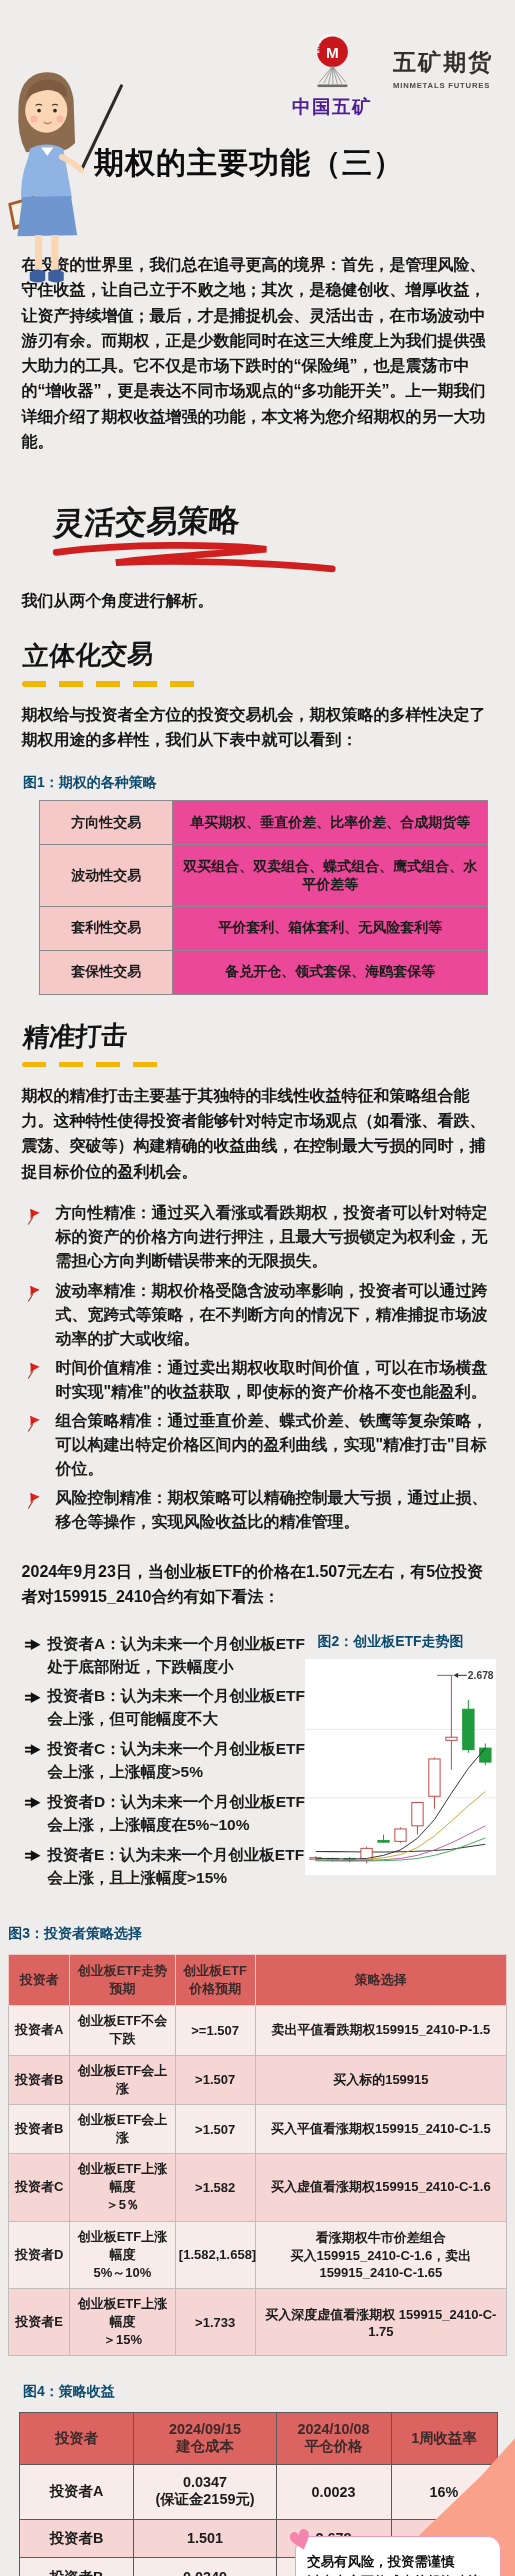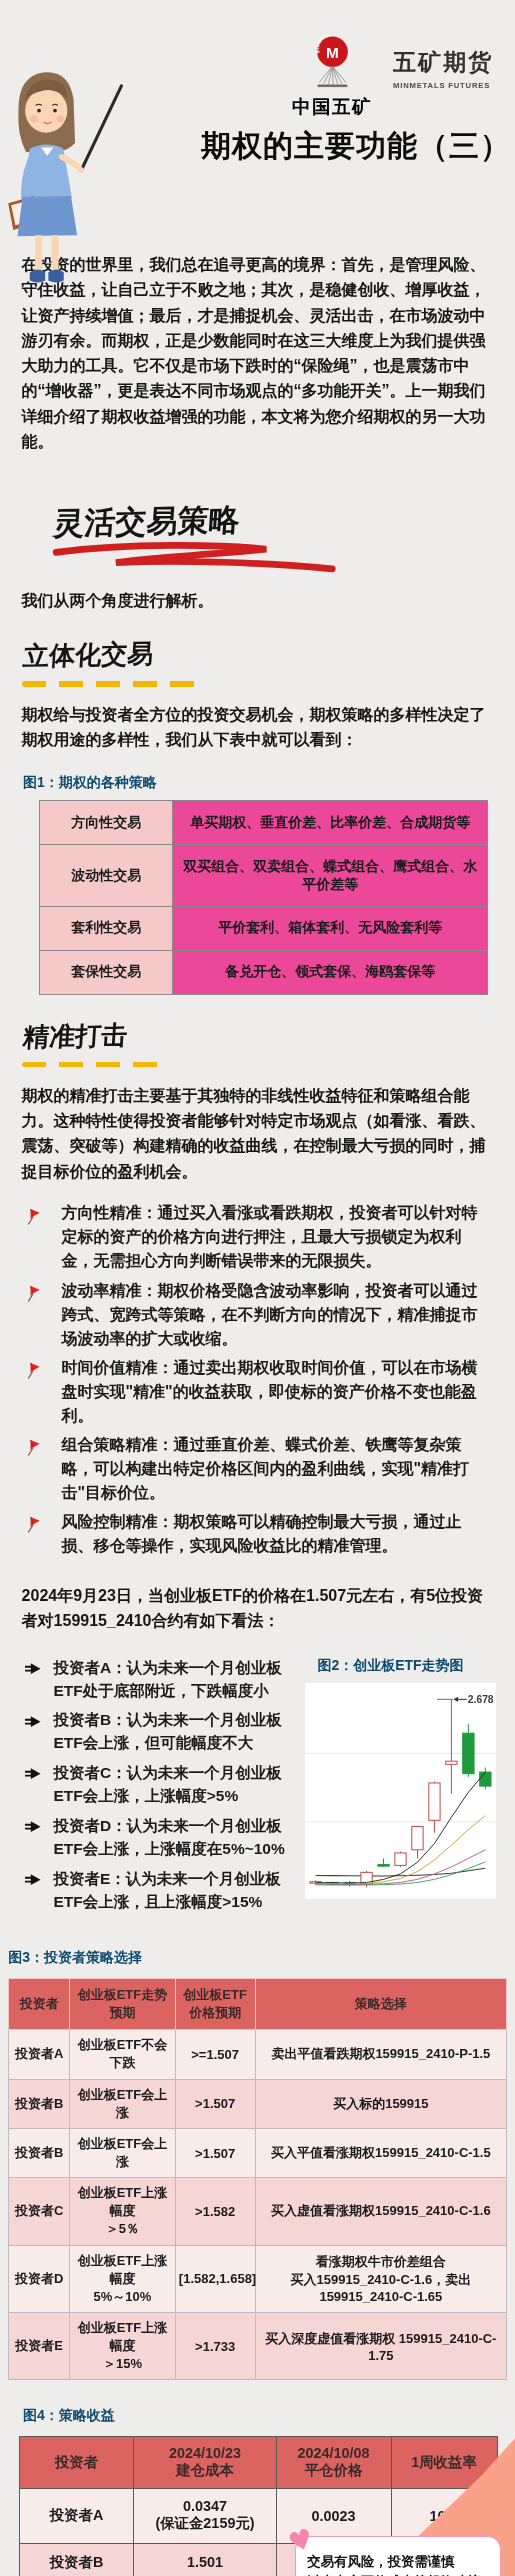--- a/index.html
+++ b/index.html
@@ -3,25 +3,25 @@
 <meta charset="utf-8">
 <style>
   html,body{margin:0;padding:0;background:#eeedeb;}
   .page{position:relative;width:515px;height:2656px;margin:0 auto;background:#eeedeb;overflow:hidden;
         font-family:"Liberation Sans","DejaVu Sans",sans-serif;color:#1b1b1b;}
   
   header{position:relative;height:175px;}
   .teacher{position:absolute;left:3.1px;top:32px;}
   .brand{position:absolute;right:21.6px;top:34px;display:flex;align-items:flex-start;}
   .seal-col{display:flex;flex-direction:column;align-items:center;}
-  .brand-zh{font-size:18.5px;font-weight:800;color:#000000;letter-spacing:1.5px;margin-top:2.1px;}
+  .brand-zh{font-size:18.5px;font-weight:800;color:#4c1d95;letter-spacing:1.5px;margin-top:2.1px;}
   .brand-right{margin-left:21px;margin-top:13.4px;}
   .fut-zh{font-size:23px;font-weight:800;color:#32302d;letter-spacing:2.1px;}
   .fut-en{font-size:7.7px;font-weight:700;color:#4c4a47;letter-spacing:0.8px;margin-top:3.1px;}
-  .title{position:absolute;left:77px;right:4.1px;top:126px;margin:0;text-align:right;
+  .title{position:absolute;left:77px;right:4.1px;top:126px;margin:17px;text-align:left;
          font-size:30px;font-weight:900;letter-spacing:1px;color:#0d0d0d;}
   
   .prose{margin:0 21.6px;font-size:16px;line-height:1.58;font-weight:600;color:#161616;}
   .intro{margin-top:77px;}
   .lead{margin-top:14.4px;}
   .brush{margin:0;font-family:"DejaVu Serif","Liberation Serif",serif;font-weight:900;color:#141414;
          transform:skewX(-5deg) rotate(-1.2deg);transform-origin:left bottom;display:inline-block;}
   .b1{margin:49px 0 0 52px;}
   .b1 .brush{font-size:31px;}
   .swoosh{display:block;margin:-3.1px 0 0 -2.1px;}
@@ -49,26 +49,26 @@
   .t3 tbody tr:nth-child(even){background:#f5d6d4;}
   .t3 .c0{width:11.5%;}.t3 .c1{width:21%;}.t3 .c2{width:15.5%;margin-left:37px;}.t3 .c3{width:52%;}
   .t4{margin:10.3px 0 0 18.5px;width:479px;font-size:14.4px;font-weight:600;table-layout:fixed;}
   .t4 th{background:#dc6460;color:#3c2a2a;font-weight:700;padding:8.2px 3.1px;border:1px solid #5a5a5a;white-space:pre-line;}
   .t4 td{border:1px solid #5a5a5a;text-align:center;padding:9.3px 3.1px;white-space:pre-line;}
   .t4 tbody tr:nth-child(odd){background:#f8ecea;}
   .t4 tbody tr:nth-child(even){background:#f5d6d4;}
   .t4 .c0{width:24%;}.t4 .c1{width:30%;}.t4 .c2{width:24%;}.t4 .c3{width:22%;}
   
   .pins{list-style:none;margin:17.5px 21.6px 0 26px;padding:0;font-size:16px;line-height:1.5;font-weight:600;}
-  .pins li{display:flex;align-items:flex-start;gap:20px;margin-bottom:5.2px;}
+  .pins li{display:flex;align-items:flex-start;gap:14px;margin-bottom:5.2px;}
   .pins svg{flex:0 0 15.5px;margin-top:4.1px;}
   .case-intro{margin-top:25px;}
   .case-cols{display:flex;margin:23px 4.1px 0 24px;}
   .views{list-style:none;margin:0;padding:0;flex:0 0 281px;font-size:15.5px;line-height:1.47;font-weight:600;}
-  .views li{display:flex;align-items:flex-start;gap:12px;margin-bottom:7.2px;}
+  .views li{display:flex;align-items:flex-start;gap:6px;margin-bottom:7.2px;}
   .views svg{flex:0 0 17.5px;margin-top:5.2px;}
   .fig2{margin:0;flex:1;}
   .fig2 figcaption{font-size:14px;font-weight:700;margin-left:12.4px;}
   .chartbox{width:191px;height:216px;background:#ffffff;margin-top:8.2px;}
   .salmon{position:absolute;inset:0;background:#f9a189;pointer-events:none;
           clip-path:polygon(93.5% 93.2%,100% 91.8%,100% 100%,57% 100%);}
   .bubble{position:absolute;right:14.4px;bottom:47px;width:181px;background:#fff;border:1.5px solid #f39cb9;
           border-radius:13.4px;padding:15.5px 11.3px;font-size:13.4px;font-weight:800;color:#111;line-height:1.5;}
   .heart{position:absolute;left:-7.2px;top:-15.5px;font-size:27px;color:#f585ad;transform:rotate(-18deg);
          font-family:"DejaVu Sans",sans-serif;}
@@ -359,21 +359,21 @@
           <td class="c3">买入深度虚值看涨期权 159915_2410-C-1.75</td>
         </tr>
       </tbody>
   </table>
 
   <p class="figcap cap4">图4：策略收益</p>
   <table class="t4">
     <thead>
         <tr>
           <th class="c0">投资者</th>
-          <th class="c1">2024/10/23
+          <th class="c1">2024/09/15
 建仓成本</th>
           <th class="c2">2024/10/08
 平仓价格</th>
           <th class="c3">1周收益率</th>
         </tr>
       </thead>
     <tbody>
         <tr>
           <td class="c0">投资者A</td>
           <td class="c1">0.0347

